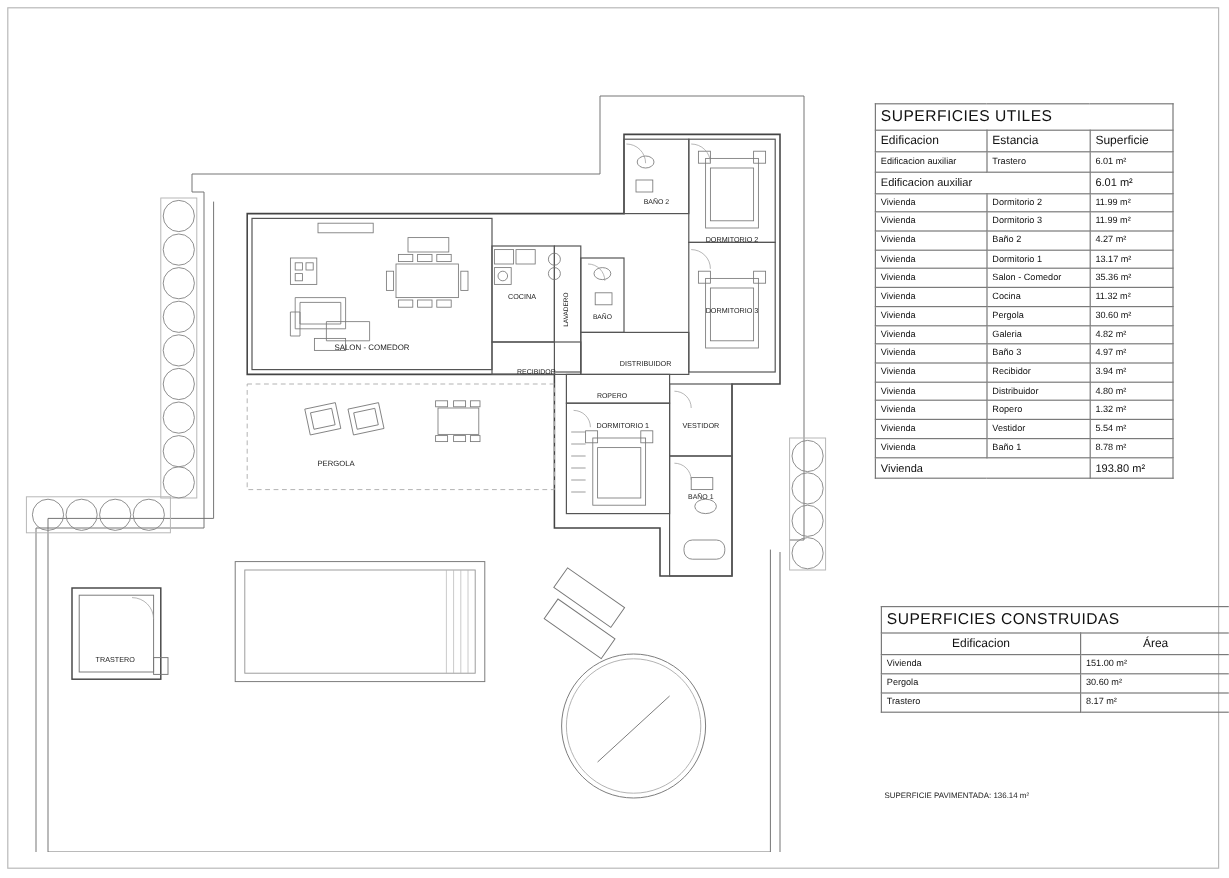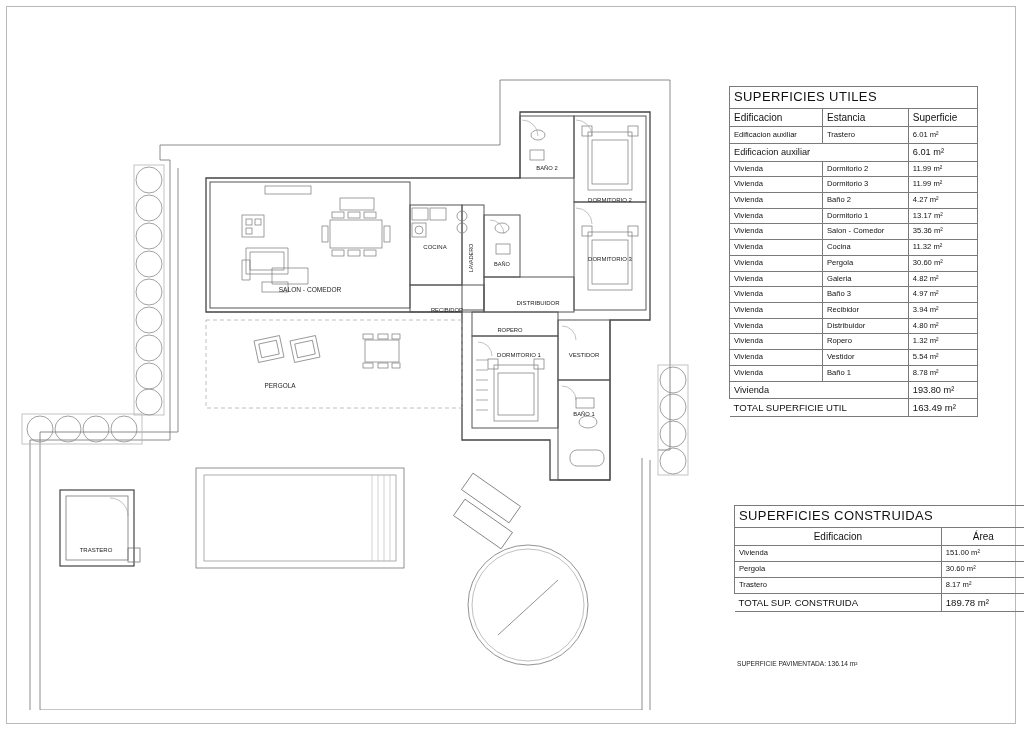--- a/index.html
+++ b/index.html
@@ -399,24 +399,20 @@
       <tr>
         <td>Vivienda</td>
         <td>Baño 1</td>
         <td>8.78 m²</td>
       </tr>
 
       <tr class="sub-total">
         <td colspan="2">Vivienda</td>
         <td>193.80 m²</td>
       </tr>
-      <tr class="grand-total">
-        <td colspan="2">TOTAL SUPERFICIE UTIL</td>
-        <td>163.49 m²</td>
-      </tr>
     </tbody>
   </table>
 </div>
 
 <div class="table-block" id="construidas-table">
   <table class="sheet">
     <tbody>
       <tr class="title-row">
         <td colspan="2">SUPERFICIES CONSTRUIDAS</td>
       </tr>
@@ -429,21 +425,17 @@
         <td class="num">151.00 m²</td>
       </tr>
       <tr>
         <td>Pergola</td>
         <td class="num">30.60 m²</td>
       </tr>
       <tr>
         <td>Trastero</td>
         <td class="num">8.17 m²</td>
       </tr>
-      <tr class="grand-total">
-        <td>TOTAL SUP. CONSTRUIDA</td>
-        <td class="num">189.78 m²</td>
-      </tr>
     </tbody>
   </table>
 </div>
 
 <div class="pav-note">SUPERFICIE PAVIMENTADA: 136.14 m²</div>
 
 </body></html>

